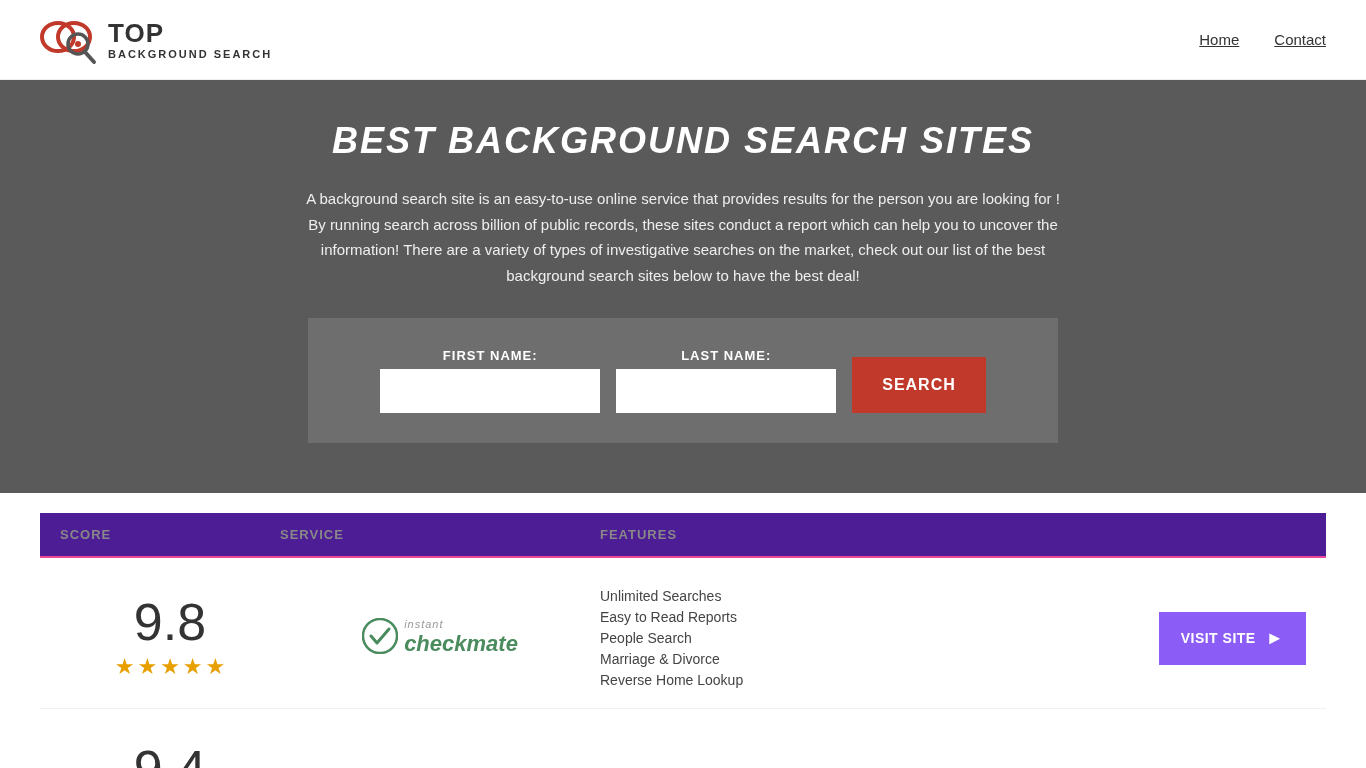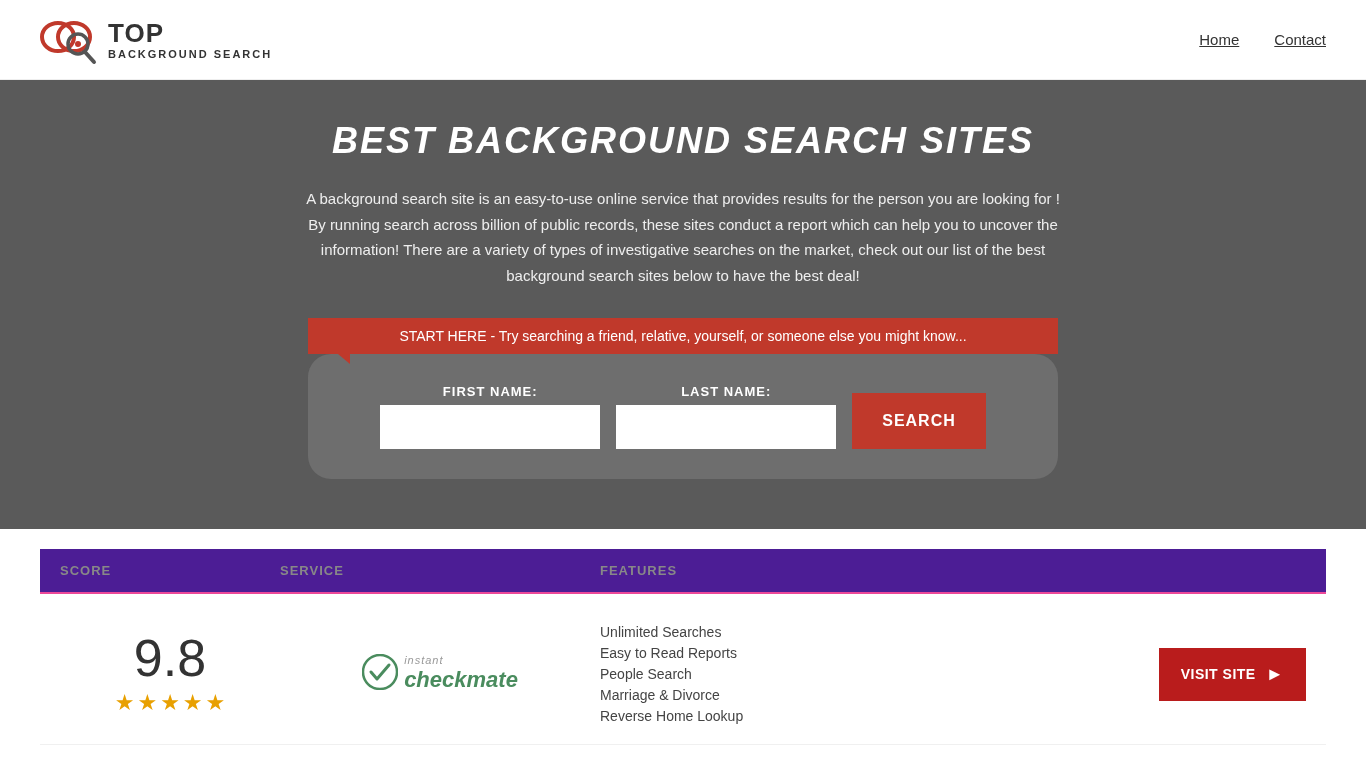--- a/index.html
+++ b/index.html
@@ -90,21 +90,20 @@
       left: 30px;
       border-left: 12px solid transparent;
       border-right: 0px solid transparent;
       border-top: 10px solid #c0392b;
     }
     #search-form-container {
       background: #6e6e6e;
       padding: 30px 20px;
       max-width: 750px;
       margin: 0 auto;
-      border-radius: 23px;
     }
     #search-form {
       display: flex;
       align-items: flex-end;
       gap: 16px;
       justify-content: center;
     }
     .field-group {
       display: flex;
       flex-direction: column;
@@ -210,21 +209,21 @@
       font-size: 14px;
       color: #444;
     }
 
     
     .visit-col {
       display: flex;
       align-items: center;
     }
     .visit-btn {
-      background: #b91c1c;
+      background: #8b5cf6;
       color: #fff;
       border: none;
       padding: 16px 22px;
       font-size: 14px;
       font-weight: bold;
       cursor: pointer;
       display: flex;
       align-items: center;
       gap: 10px;
       white-space: nowrap;
@@ -261,23 +260,20 @@
   <nav id="nav">
     <a href="#">Home</a>
     <a href="#">Contact</a>
   </nav>
 </header>
 
 <section id="hero">
   <h1>BEST BACKGROUND SEARCH SITES</h1>
   <p>A background search site is an easy-to-use online service that provides results  for the person you are looking for ! By  running  search across billion of public records, these sites conduct  a report which can help you to uncover the information! There are a variety of types of investigative searches on the market, check out our  list of the best background search sites below to have the best deal!</p>
 
-  <div id="search-banner">
-    <span>START HERE - Try searching a friend, relative, yourself, or someone else you might know...</span>
-  </div>
 
   <div id="search-form-container">
     <div id="search-form">
       <div class="field-group">
         <label>FIRST NAME:</label>
         <input type="text" style="">
       </div>
       <div class="field-group">
         <label>LAST NAME:</label>
         <input type="text" style="">

